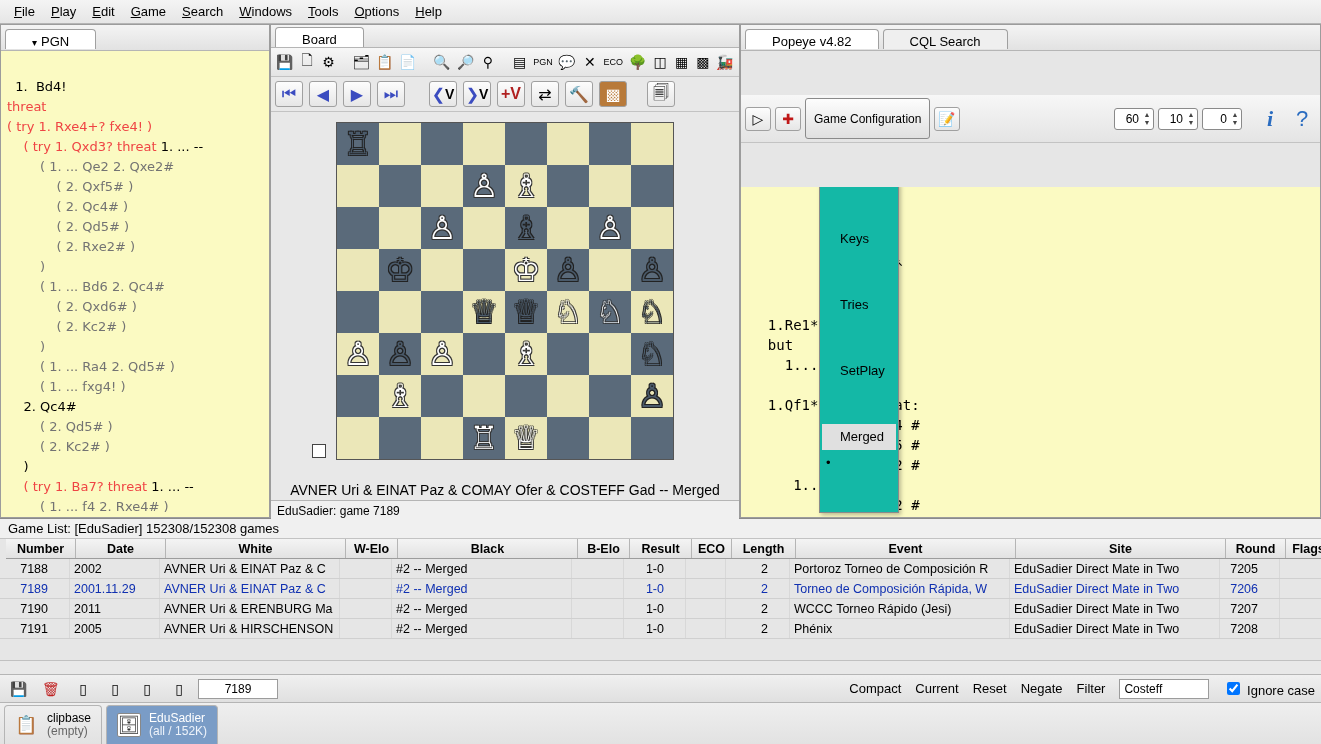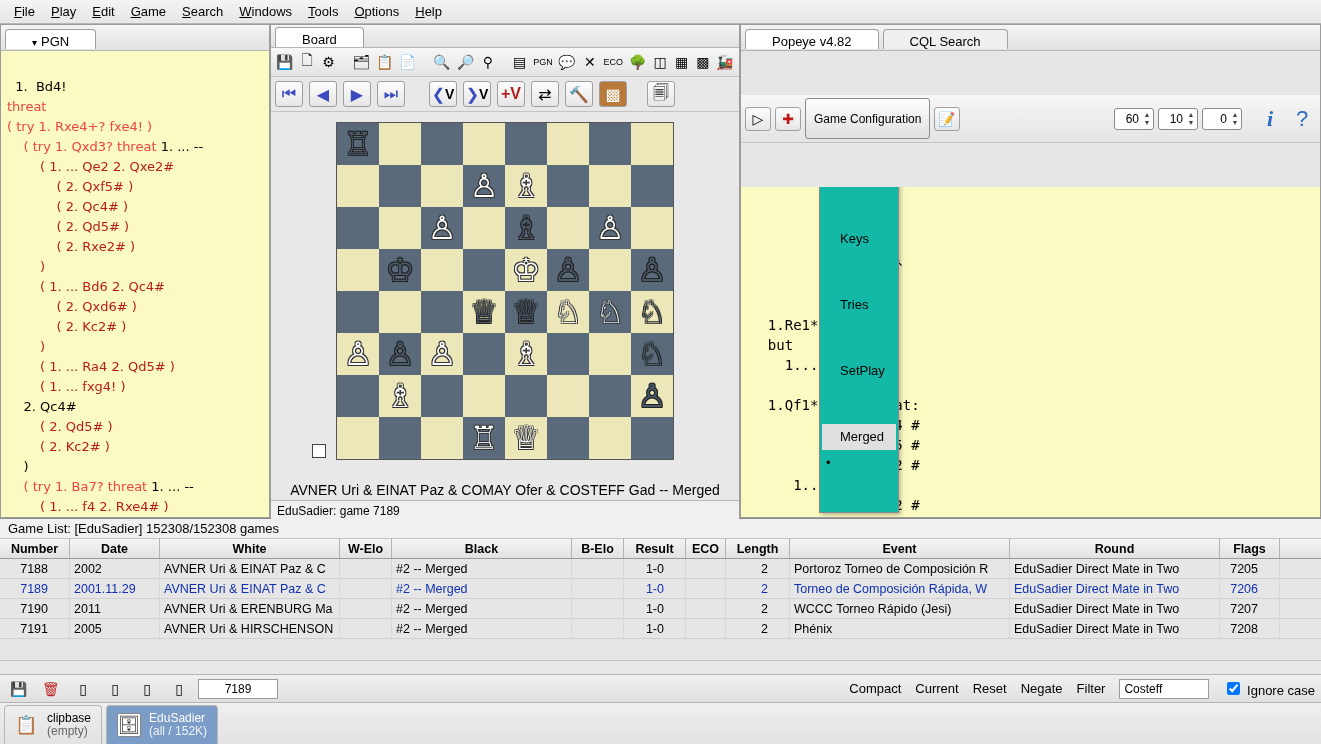--- a/index.html
+++ b/index.html
@@ -61,21 +61,21 @@
     background: #fbfac2;
     padding: 6px;
     font-family: "DejaVu Sans", Arial, sans-serif;
     font-size: 13px;
     line-height: 20px;
     overflow: hidden;
     white-space: pre;
   }
   .grn { color: #ef4444; }
   .blk { color: #000; }
-  .blu { color: #b91c1c; }
+  .blu { color: #737373; }
   
   .tb-row {
     display: flex; align-items: center;
     padding: 2px 4px;
     gap: 4px;
     background: linear-gradient(#f7f7f7,#e4e4e4);
     border-bottom: 1px solid #c3c3c3;
   }
   .tb-btn {
     width: 26px; height: 24px;
@@ -218,21 +218,21 @@
   .glist-table {
     flex:1;
     overflow:hidden;
     font-size:12.5px;
   }
   .glist-row { display:grid;
     grid-template-columns: 70px 90px 180px 52px 180px 52px 62px 40px 64px 220px 210px 60px 46px;
     border-bottom:1px solid #d0d0d0;
     height:20px; line-height:20px;
   }
-  .glist-row.hdr { background:linear-gradient(#f4f4f4,#e2e2e2); font-weight:bold; border-bottom:1px solid #9c9c9c; }
+  .glist-row.hdr { background:linear-gradient(#f4f4f4,#e2e2e2); font-weight:bold; border-bottom:1px solid #9c9c9c;margin-left:6px; }
   .glist-row > div { padding:0 4px; overflow:hidden; white-space:nowrap; text-overflow:ellipsis; border-right:1px solid #d8d8d8; }
   .glist-row.hdr > div { text-align:center; border-right:1px solid #b5b5b5; }
   .glist-row .num, .glist-row .ctr { text-align:right; padding-right:21px; }
   .glist-row.sel { color:#1030b0; }
   .hscroll { height:14px; background:#e8e8e8; border-top:1px solid #c0c0c0; }
   
   .bottom-tb {
     display:flex; align-items:center;
     padding:2px 6px; gap:6px;
     background:linear-gradient(#f0f0f0,#e0e0e0);
@@ -519,20 +519,21 @@
         <div>Number</div>
         <div>Date</div>
         <div>White</div>
         <div>W-Elo</div>
         <div>Black</div>
         <div>B-Elo</div>
         <div>Result</div>
         <div>ECO</div>
         <div>Length</div>
         <div>Event</div>
+        <div>Site</div>
         <div>Round</div>
         <div>Flags</div>
       </div>
     <div id="glbody">
         <div class="glist-row">
           <div class="num">7188</div>
           <div>2002</div>
           <div>AVNER Uri &amp; EINAT Paz &amp; C</div>
           <div></div>
           <div>#2 -- Merged</div>

